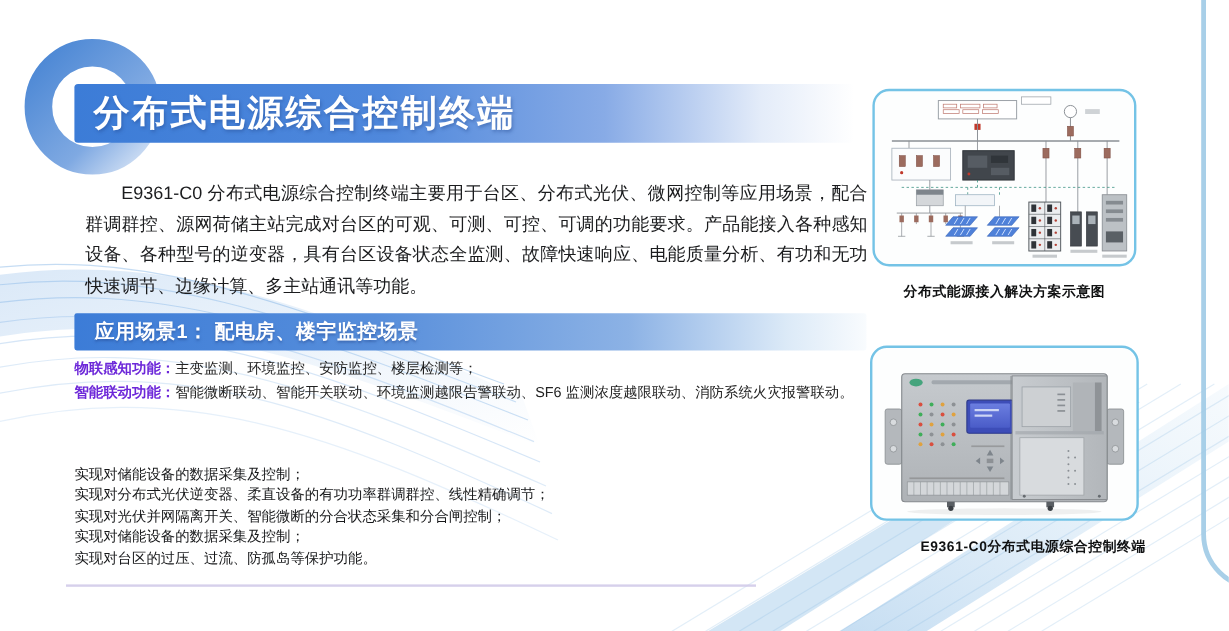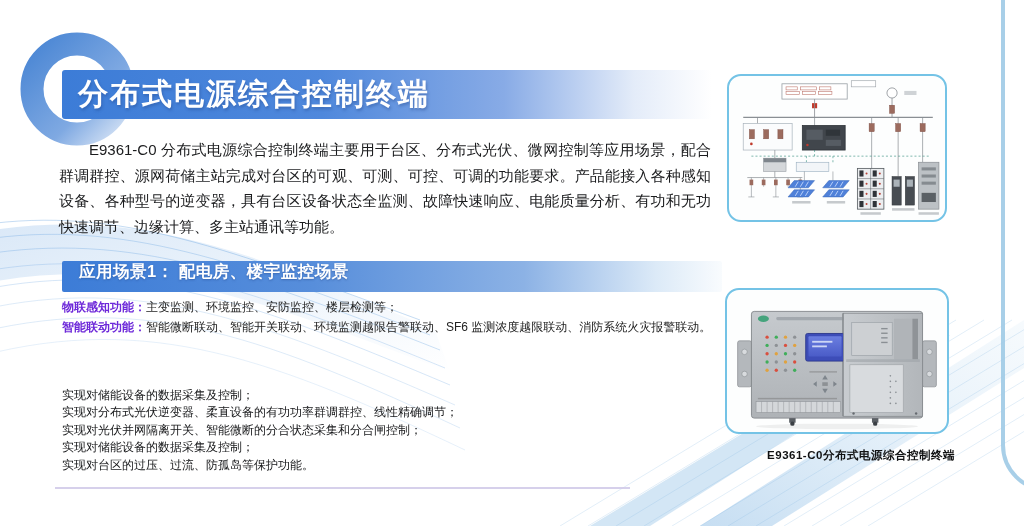--- a/index.html
+++ b/index.html
@@ -14,28 +14,28 @@
   .title-banner{
     position:absolute;left:62px;top:70px;width:650px;height:49px;z-index:2;
     background:linear-gradient(90deg,#3c7cd7 0%,#4f88dc 40%,#88abe6 68%,rgba(205,220,244,.55) 88%,rgba(235,242,250,0) 100%);
     border-radius:3px;display:flex;align-items:center;padding-left:16px;box-sizing:border-box;
   }
   .title-banner span{
     color:#ffffff;font-size:30px;font-weight:bold;letter-spacing:2px;
     text-shadow:1px 2px 3px rgba(35,70,140,.45);white-space:nowrap;
   }
   .intro{
-    position:absolute;left:59px;top:137px;width:652px;z-index:2;margin:0;
+    position:absolute;left:59px;top:137px;width:652px;z-index:2;margin:12px;
     font-size:15px;line-height:25.5px;color:#1b1c1e;font-weight:500;
     text-indent:2em;text-align:justify;
   }
   .sub-banner{
     position:absolute;left:62px;width:660px;height:31px;z-index:2;
     background:linear-gradient(90deg,#3c7cd7 0%,#578edb 38%,#8cb2e5 70%,rgba(185,213,240,.5) 90%,rgba(220,235,248,.18) 100%);
-    border-radius:2px;display:flex;padding-left:17px;box-sizing:border-box;
+    border-radius:2px;display:flex;align-items:center;padding-left:17px;box-sizing:border-box;
   }
   .sub-banner span{
     color:#fff;font-size:16.5px;font-weight:bold;letter-spacing:.5px;
     text-shadow:0 1px 2px rgba(35,70,140,.5);white-space:nowrap;
   }
   .s1{top:261px;} .s2{top:349px;}
   .features{position:absolute;left:62px;top:297px;width:690px;z-index:2;}
   .feature-line{font-size:12px;line-height:20px;color:#222;white-space:nowrap;}
   .flabel{font-weight:bold;color:#6d28d9;}
   .bullets{position:absolute;left:62px;top:387px;width:670px;z-index:2;}
@@ -295,20 +295,21 @@
 
       <g fill="#c6cacd">
         <rect x="60" y="120" width="18" height="2.5"></rect>
           <rect x="94" y="120" width="18" height="2.5"></rect>
         <rect x="127" y="131" width="20" height="2.5"></rect>
           <rect x="158" y="127" width="22" height="2.5"></rect>
         <rect x="184" y="131" width="20" height="2.5"></rect>
       </g>
     </svg>
   </div>
+  <div class="caption cap1">分布式能源接入解决方案示意图</div>
 
   <div class="card card2">
     <svg width="204" height="138" viewBox="0 0 220 150" style="margin:3px 8px">
       <defs>
         <linearGradient id="bodyGrad" x1="0" y1="0" x2="0" y2="1">
           <stop offset="0" stop-color="#c6cace"></stop>
             <stop offset="1" stop-color="#aeb2b6"></stop>
         </linearGradient>
         <linearGradient id="doorGrad" x1="0" y1="0" x2="1" y2="0">
           <stop offset="0" stop-color="#c8ccd0"></stop>

